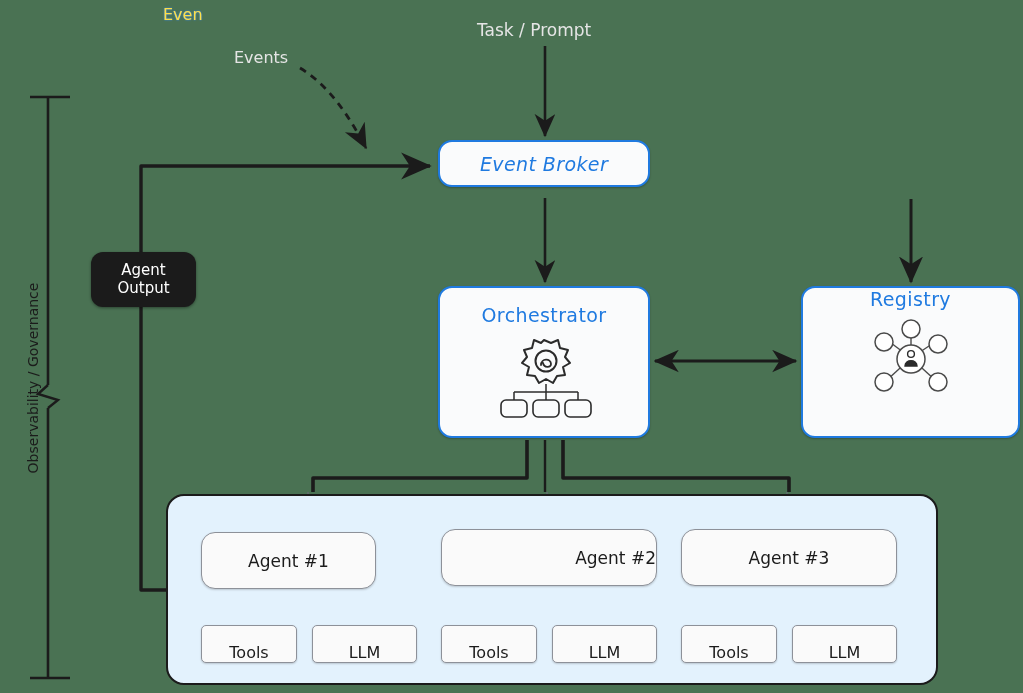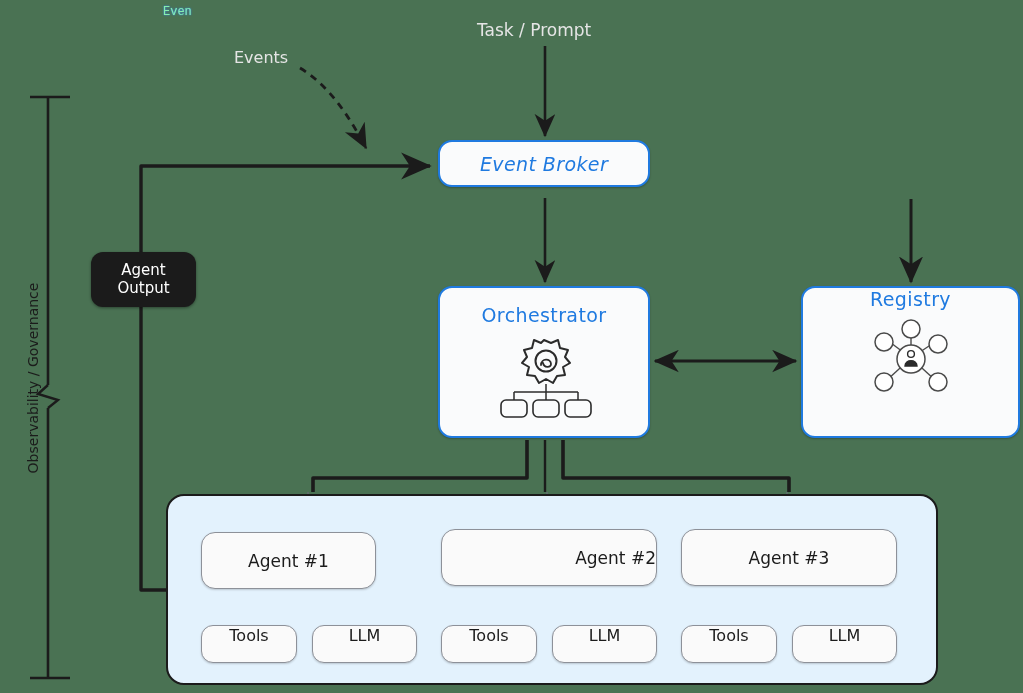--- a/index.html
+++ b/index.html
@@ -119,49 +119,48 @@
     color: #1b1b1b;
     font-size: 17px;
     z-index: 5;
     box-shadow: 0 1px 2px rgba(0,0,0,0.18);
   }
   .leaf-box {
     position: absolute;
     box-sizing: border-box;
     background: #fafafa;
     border: 1.2px solid #8d9199;
-    border-radius: 12px;
+    border-radius: 5px;
     display: flex;
-    align-items: flex-start;
+    align-items: flex-end;
     justify-content: center;
     color: #1b1b1b;
     font-size: 16px;
     z-index: 5;
     box-shadow: 0 1px 2px rgba(0,0,0,0.18);
   }
 
   
   .edge-label {
     position: absolute;
     color: #e5e5e5;
     font-size: 16px;
     white-space: nowrap;
     z-index: 5;
   }
   #label-task-prompt { left: 477px; top: 20px; font-size: 17px; }
   #label-events      { left: 234px; top: 48px; font-size: 16px; }
   #label-even-top {
     position: absolute;
     left: 163px; top: 5px;
-    color: #86efac;
-    font-size: 12px;
+    color: #fde047;
+    font-size: 16px;
     text-shadow: 0 0 1px #3b86e0, 0 0 2px #3b86e0;
     white-space: nowrap;
     z-index: 5;
-    font-family: Liberation Mono, monospace;
   }
   #label-observability {
     position: absolute;
     left: -67px; top: 370px;
     width: 200px;
     text-align: center;
     transform: rotate(-90deg);
     color: #1b1b1b;
     font-size: 14px;
     white-space: nowrap;

